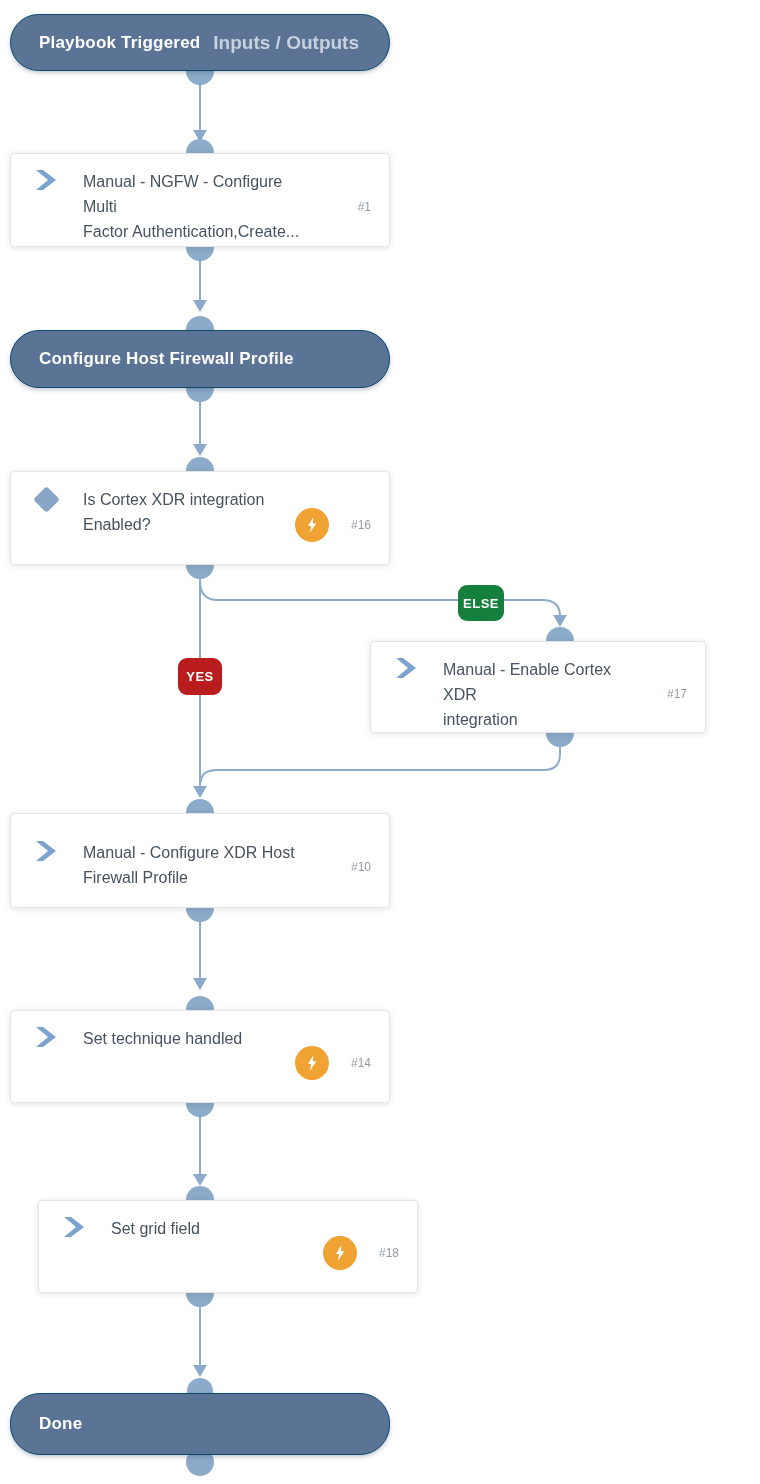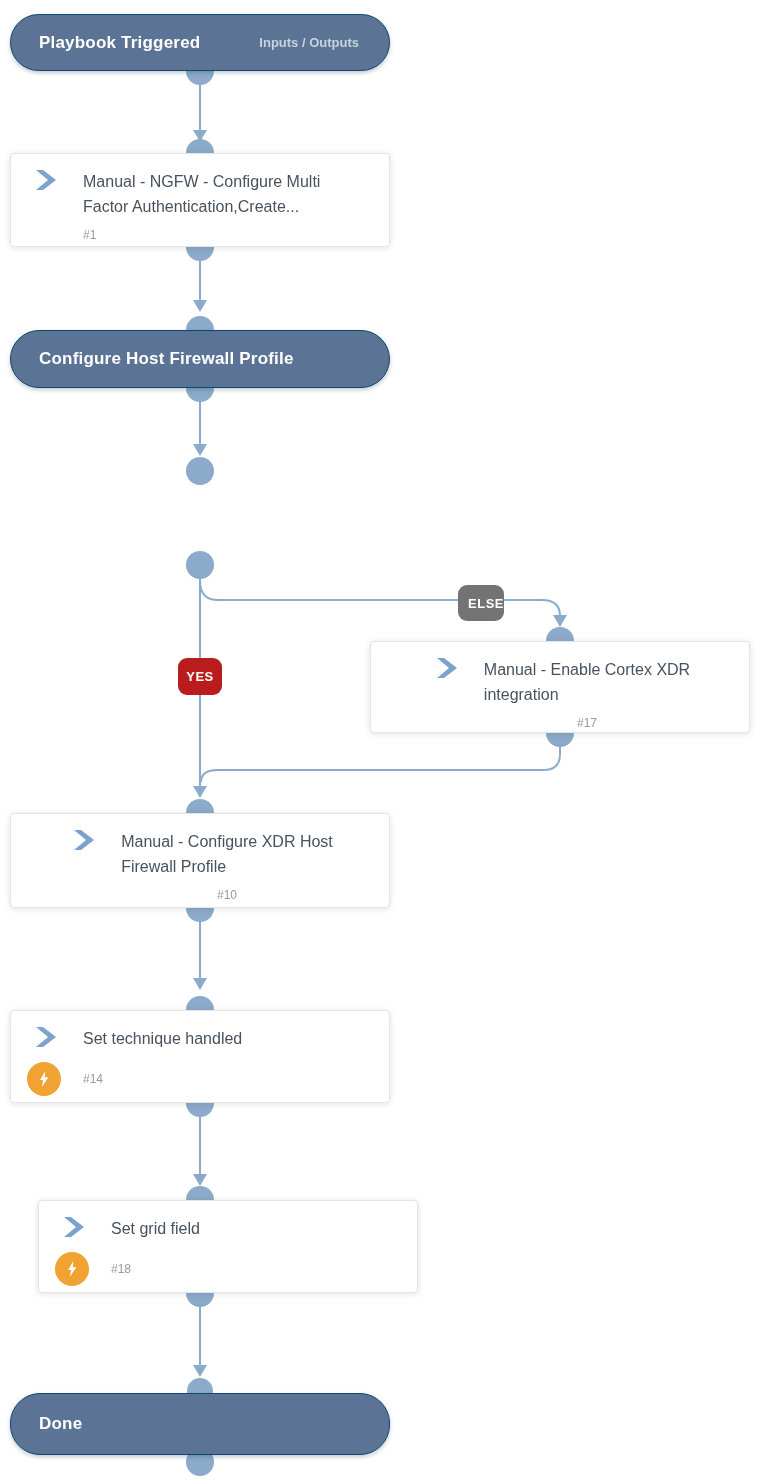--- a/index.html
+++ b/index.html
@@ -35,33 +35,33 @@
     padding: 0 30px 0 28px;
   }
   .pill-title {
     color: #ffffff;
     font-size: 17px;
     font-weight: 700;
     letter-spacing: .2px;
   }
   .pill-link {
     color: #c8d2de;
-    font-size: 13px;
+    font-size: 19px;
     font-weight: 700;
     cursor: pointer;
   }
 
   
   .card {
     background: #ffffff;
     border: 1px solid #e3e5e8;
     border-radius: 4px;
     box-shadow: 0 1px 6px rgba(0,0,0,.12);
     display: flex;
-    flex-direction: column;
+    flex-direction: row;
     justify-content: space-between;
     padding: 15px 18px 6px 22px;
     cursor: pointer;
   }
   .card-row { display: flex; align-items: flex-start; }
   .icon-cell { width: 50px; flex: none; display: flex; align-items: flex-start; }
   .card-title {
     font-size: 16px;
     line-height: 25px;
     color: #47525e;
@@ -100,21 +100,21 @@
     border-radius: 9px;
     display: flex;
     align-items: center;
     justify-content: center;
     color: #ffffff;
     font-size: 13px;
     font-weight: 700;
     letter-spacing: .5px;
   }
   .branch-yes { background: #b91c1c; }
-  .branch-else { background: #737373; justify-content: flex-end; }
+  .branch-else { background: #15803d; }
 </style>
 </head>
 <body>
 
 <div class="canvas">
 
   <svg class="connectors" width="760" height="1484" viewBox="0 0 760 1484">
     <g fill="#8cabca" stroke="none">
 
       <circle cx="200" cy="71" r="14"></circle>
@@ -179,107 +179,128 @@
     <div class="id-row">
       <span class="icon-cell"></span>
       <span class="task-id">#1</span>
     </div>
   </div>
 
   <div class="node pill" style="left:10px; top:330px; width:380px; height:58px;">
     <span class="pill-title">Configure Host Firewall Profile</span>
   </div>
 
-
-  <div class="branch-label branch-else" style="left:458px; top:585px; width:46px; height:36px;">
-    <span>ELSE</span>
-  </div>
-
-  <div class="branch-label branch-yes" style="left:178px; top:658px; width:44px; height:37px;">
-    <span>YES</span>
-  </div>
-
-  <div class="node card" style="left:370px; top:641px; width:380px; height:92px;align-items:center;">
-    <div class="card-row">
-      <span class="icon-cell">
-        <svg width="26" height="22" viewBox="0 0 26 22">
-            <path d="M3 1 H10 L23 11 L10 21 H3 L15 11 Z" fill="#7ba3cd"></path>
-          </svg>
-      </span>
-      <span class="card-title">
-        <div>Manual - Enable Cortex XDR</div>
-        <div>integration</div>
-      </span>
-    </div>
-    <div class="id-row">
-      <span class="icon-cell"></span>
-      <span class="task-id">#17</span>
-    </div>
-  </div>
-
-  <div class="node card" style="left:10px; top:813px; width:380px; height:95px;align-items:center;">
-    <div class="card-row">
-      <span class="icon-cell">
-        <svg width="26" height="22" viewBox="0 0 26 22">
-            <path d="M3 1 H10 L23 11 L10 21 H3 L15 11 Z" fill="#7ba3cd"></path>
-          </svg>
-      </span>
-      <span class="card-title">
-        <div>Manual - Configure XDR Host</div>
-        <div>Firewall Profile</div>
-      </span>
-    </div>
-    <div class="id-row">
-      <span class="icon-cell"></span>
-      <span class="task-id">#10</span>
-    </div>
-  </div>
-
-  <div class="node card" style="left:10px; top:1010px; width:380px; height:93px;">
-    <div class="card-row">
-      <span class="icon-cell">
-        <svg width="26" height="22" viewBox="0 0 26 22">
-            <path d="M3 1 H10 L23 11 L10 21 H3 L15 11 Z" fill="#7ba3cd"></path>
-          </svg>
-      </span>
-      <span class="card-title">
-        <div>Set technique handled</div>
+  <div class="node card" style="left:10px; top:471px; width:380px; height:94px;">
+    <div class="card-row">
+      <span class="icon-cell">
+        <span class="diamond"></span>
+      </span>
+      <span class="card-title">
+        <div>Is Cortex XDR integration</div>
+        <div>Enabled?</div>
       </span>
     </div>
     <div class="id-row">
       <span class="icon-cell">
         <span class="bolt-badge">
           <svg width="16" height="18" viewBox="0 0 24 26">
               <path d="M14 1 L6 14.5 H10.8 L8.6 25 L18.5 10.5 H13.2 Z" fill="#ffffff"></path>
             </svg>
         </span>
       </span>
-      <span class="task-id">#14</span>
-    </div>
-  </div>
-
-  <div class="node card" style="left:10px; top:1200px; width:380px; height:93px;margin-left:28px;">
-    <div class="card-row">
-      <span class="icon-cell">
-        <svg width="26" height="22" viewBox="0 0 26 22">
-            <path d="M3 1 H10 L23 11 L10 21 H3 L15 11 Z" fill="#7ba3cd"></path>
-          </svg>
-      </span>
-      <span class="card-title">
-        <div>Set grid field</div>
+      <span class="task-id">#16</span>
+    </div>
+  </div>
+
+  <div class="branch-label branch-else" style="left:458px; top:585px; width:46px; height:36px;">
+    <span>ELSE</span>
+  </div>
+
+  <div class="branch-label branch-yes" style="left:178px; top:658px; width:44px; height:37px;">
+    <span>YES</span>
+  </div>
+
+  <div class="node card" style="left:370px; top:641px; width:336px; height:92px;">
+    <div class="card-row">
+      <span class="icon-cell">
+        <svg width="26" height="22" viewBox="0 0 26 22">
+            <path d="M3 1 H10 L23 11 L10 21 H3 L15 11 Z" fill="#7ba3cd"></path>
+          </svg>
+      </span>
+      <span class="card-title">
+        <div>Manual - Enable Cortex XDR</div>
+        <div>integration</div>
+      </span>
+    </div>
+    <div class="id-row">
+      <span class="icon-cell"></span>
+      <span class="task-id">#17</span>
+    </div>
+  </div>
+
+  <div class="node card" style="left:10px; top:813px; width:380px; height:95px;align-items:center;">
+    <div class="card-row">
+      <span class="icon-cell">
+        <svg width="26" height="22" viewBox="0 0 26 22">
+            <path d="M3 1 H10 L23 11 L10 21 H3 L15 11 Z" fill="#7ba3cd"></path>
+          </svg>
+      </span>
+      <span class="card-title">
+        <div>Manual - Configure XDR Host</div>
+        <div>Firewall Profile</div>
+      </span>
+    </div>
+    <div class="id-row">
+      <span class="icon-cell"></span>
+      <span class="task-id">#10</span>
+    </div>
+  </div>
+
+  <div class="node card" style="left:10px; top:1010px; width:380px; height:93px;">
+    <div class="card-row">
+      <span class="icon-cell">
+        <svg width="26" height="22" viewBox="0 0 26 22">
+            <path d="M3 1 H10 L23 11 L10 21 H3 L15 11 Z" fill="#7ba3cd"></path>
+          </svg>
+      </span>
+      <span class="card-title">
+        <div>Set technique handled</div>
       </span>
     </div>
     <div class="id-row">
       <span class="icon-cell">
         <span class="bolt-badge">
           <svg width="16" height="18" viewBox="0 0 24 26">
               <path d="M14 1 L6 14.5 H10.8 L8.6 25 L18.5 10.5 H13.2 Z" fill="#ffffff"></path>
             </svg>
         </span>
       </span>
+      <span class="task-id">#14</span>
+    </div>
+  </div>
+
+  <div class="node card" style="left:10px; top:1200px; width:380px; height:93px;margin-left:28px;">
+    <div class="card-row">
+      <span class="icon-cell">
+        <svg width="26" height="22" viewBox="0 0 26 22">
+            <path d="M3 1 H10 L23 11 L10 21 H3 L15 11 Z" fill="#7ba3cd"></path>
+          </svg>
+      </span>
+      <span class="card-title">
+        <div>Set grid field</div>
+      </span>
+    </div>
+    <div class="id-row">
+      <span class="icon-cell">
+        <span class="bolt-badge">
+          <svg width="16" height="18" viewBox="0 0 24 26">
+              <path d="M14 1 L6 14.5 H10.8 L8.6 25 L18.5 10.5 H13.2 Z" fill="#ffffff"></path>
+            </svg>
+        </span>
+      </span>
       <span class="task-id">#18</span>
     </div>
   </div>
 
   <div class="node pill" style="left:10px; top:1393px; width:380px; height:62px;">
     <span class="pill-title">Done</span>
   </div>
 
 </div>
 

